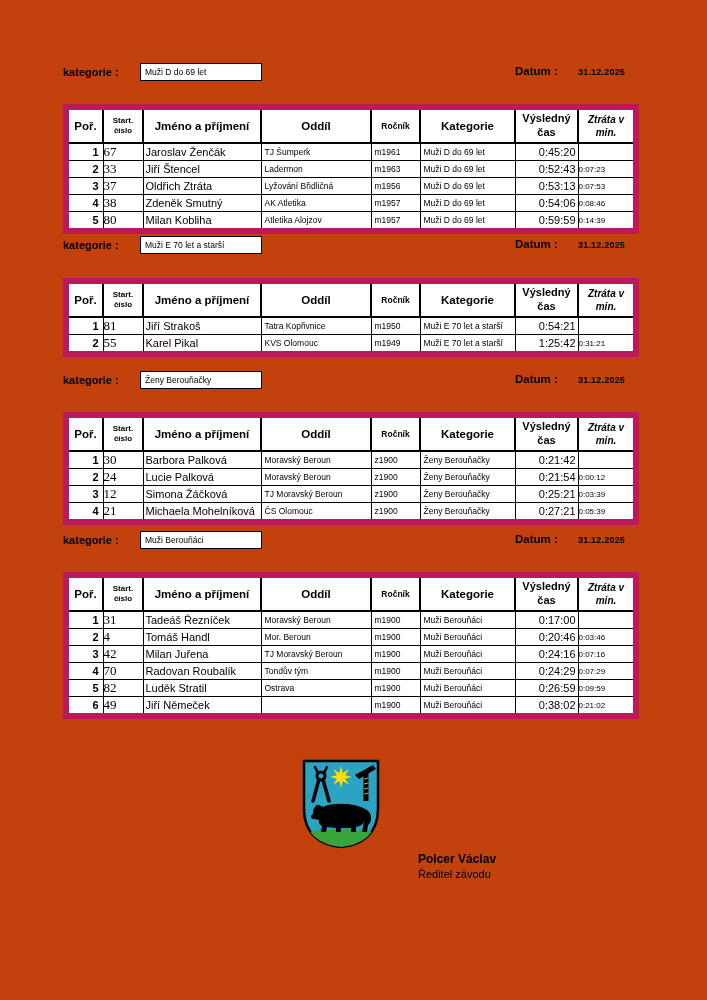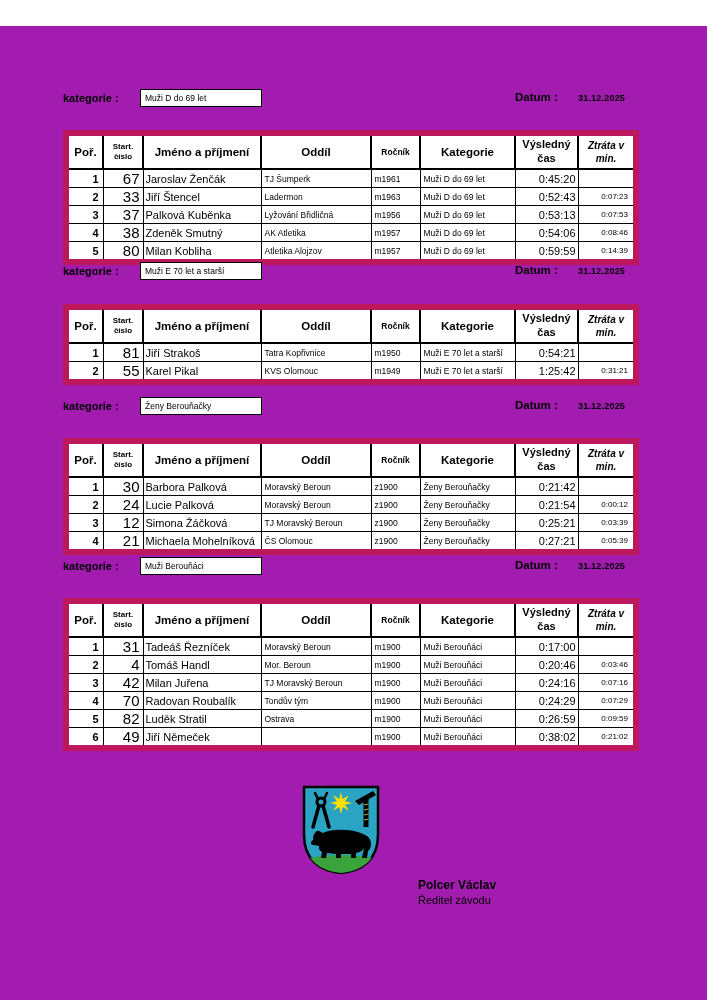--- a/index.html
+++ b/index.html
@@ -1,18 +1,18 @@
 <!DOCTYPE html>
 <html><head>
 <meta charset="utf-8">
 <style>
   html,body{margin:0;padding:0;background:#fff;}
   body{width:707px;height:1000px;position:relative;
        font-family:"Liberation Sans","DejaVu Sans",sans-serif;color:#000;}
-  .page{position:absolute;inset:0;background:#a21caf;overflow:hidden;margin-top:26px;}
+  .page{position:absolute;inset:0;background:#c2410c;overflow:hidden;}
 
   
   .catline{position:absolute;left:0;width:707px;height:22px;}
   .catlabel{position:absolute;left:63px;top:3px;font-size:11px;font-weight:bold;}
   .catbox{position:absolute;left:140px;top:0;width:116px;height:16px;border:1.5px solid #000;
           display:flex;align-items:center;padding-left:4px;font-size:8.5px;background:#fff;}
   .datumlabel{position:absolute;left:515px;top:2px;font-size:11.5px;font-weight:bold;}
   .datumvalue{position:absolute;left:578px;top:4px;font-size:9px;font-weight:bold;letter-spacing:.2px;}
 
   
@@ -21,25 +21,25 @@
   .results th,.results td{border:1px solid #000;overflow:hidden;white-space:nowrap;padding:0;}
   .results th{border-width:2px;font-weight:bold;height:32px;vertical-align:middle;text-align:center;}
   .results tbody td{height:15px;vertical-align:middle;}
   th.c-por{font-size:11.5px;}
   th.c-start{font-size:8px;line-height:1.2;border-radius:7px;}
   th.c-jmeno,th.c-oddil,th.c-kategorie{font-size:11.5px;border-radius:6px;}
   th.c-rocnik{font-size:8.5px;}
   th.c-cas{font-size:11px;line-height:1.25;}
   th.c-ztrata{font-size:10px;line-height:1.35;font-style:italic;}
   td.c-por{font-weight:bold;text-align:right;padding-right:4px;font-size:11px;}
-  td.c-start{text-align:right;padding-right:3px;font-size:15px;}
+  td.c-start{text-align:left;padding-right:3px;font-size:13px;font-family:Liberation Serif, serif;}
   td.c-jmeno{padding-left:2px;font-size:11px;}
   td.c-oddil,td.c-rocnik,td.c-kategorie{padding-left:3px;font-size:8.5px;}
   td.c-cas{text-align:right;padding-right:2px;font-size:11px;}
-  td.c-ztrata{text-align:right;padding-right:5px;font-size:8px;}
+  td.c-ztrata{text-align:left;padding-right:5px;font-size:8px;}
 
   
   .support{position:absolute;left:63px;top:735px;width:570px;text-align:center;
            font-weight:bold;font-size:12px;}
   .coa{position:absolute;left:299px;top:757px;}
   .signature{position:absolute;left:418px;top:852px;}
   .signame{font-weight:bold;font-size:12px;}
   .sigtitle{font-size:11px;margin-top:2px;}
   .pageno{position:absolute;left:63px;top:927px;width:570px;text-align:center;font-size:11px;}
 </style>
@@ -116,21 +116,21 @@
             <td class="c-jmeno">Jiří Štencel</td>
             <td class="c-oddil">Ladermon</td>
             <td class="c-rocnik">m1963</td>
             <td class="c-kategorie">Muži D do 69 let</td>
             <td class="c-cas">0:52:43</td>
             <td class="c-ztrata">0:07:23</td>
           </tr>
           <tr>
             <td class="c-por">3</td>
             <td class="c-start">37</td>
-            <td class="c-jmeno">Palková Kuběnka</td>
+            <td class="c-jmeno">Oldřich Ztráta</td>
             <td class="c-oddil">Lyžování Břidličná</td>
             <td class="c-rocnik">m1956</td>
             <td class="c-kategorie">Muži D do 69 let</td>
             <td class="c-cas">0:53:13</td>
             <td class="c-ztrata">0:07:53</td>
           </tr>
           <tr>
             <td class="c-por">4</td>
             <td class="c-start">38</td>
             <td class="c-jmeno">Zdeněk Smutný</td>

